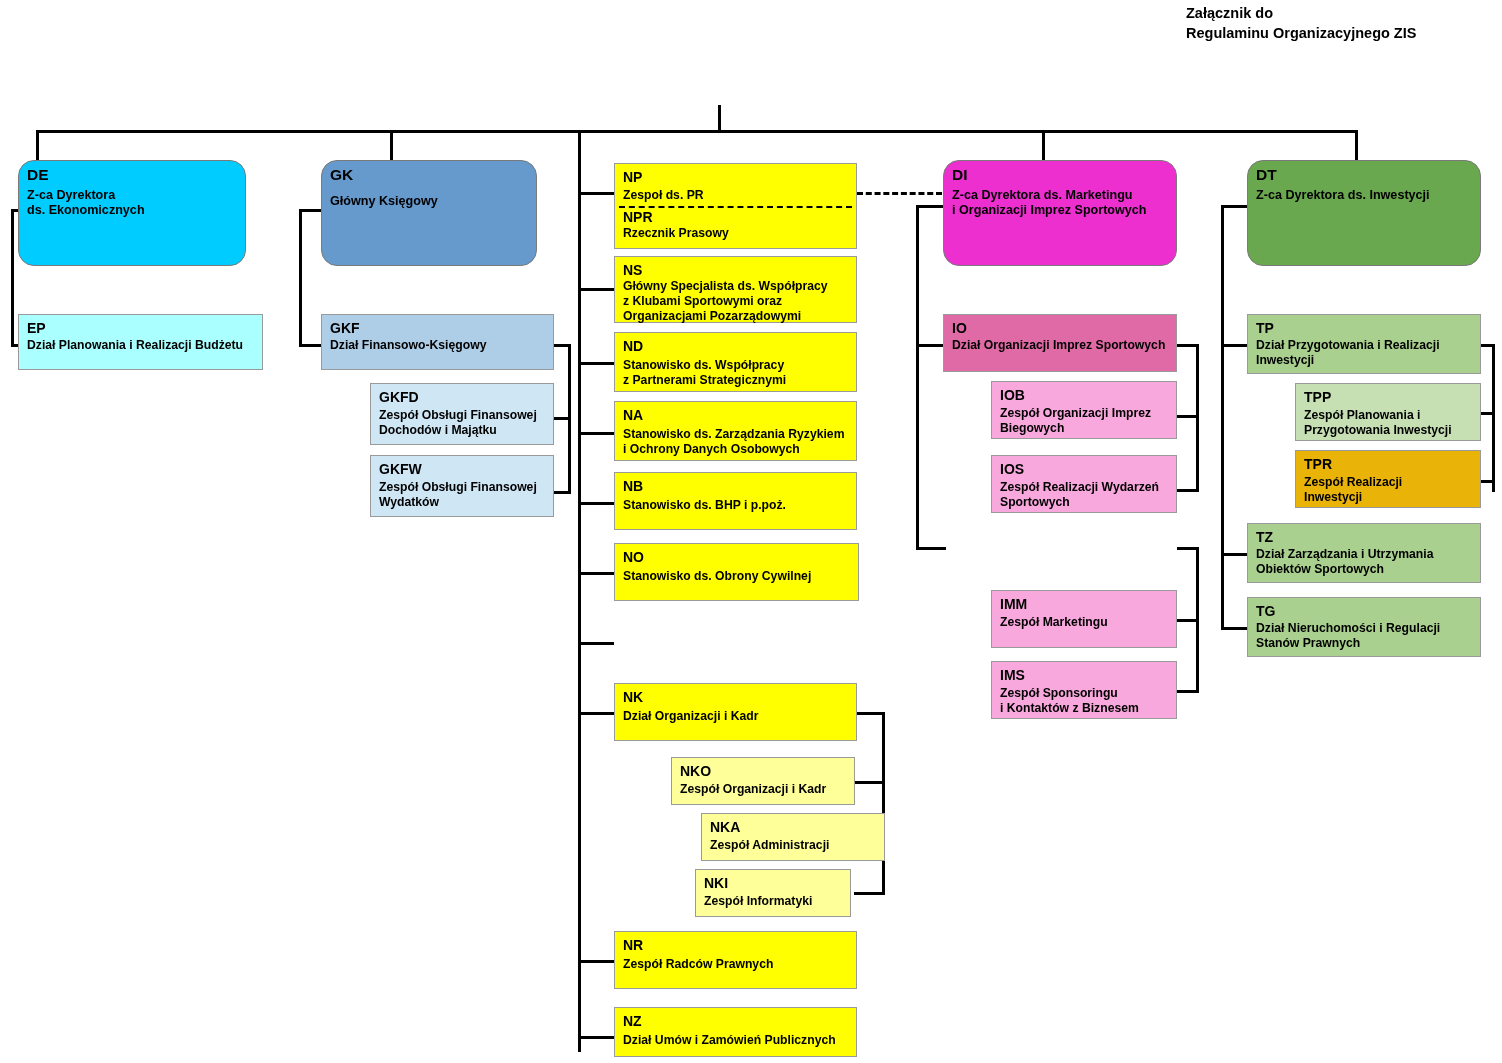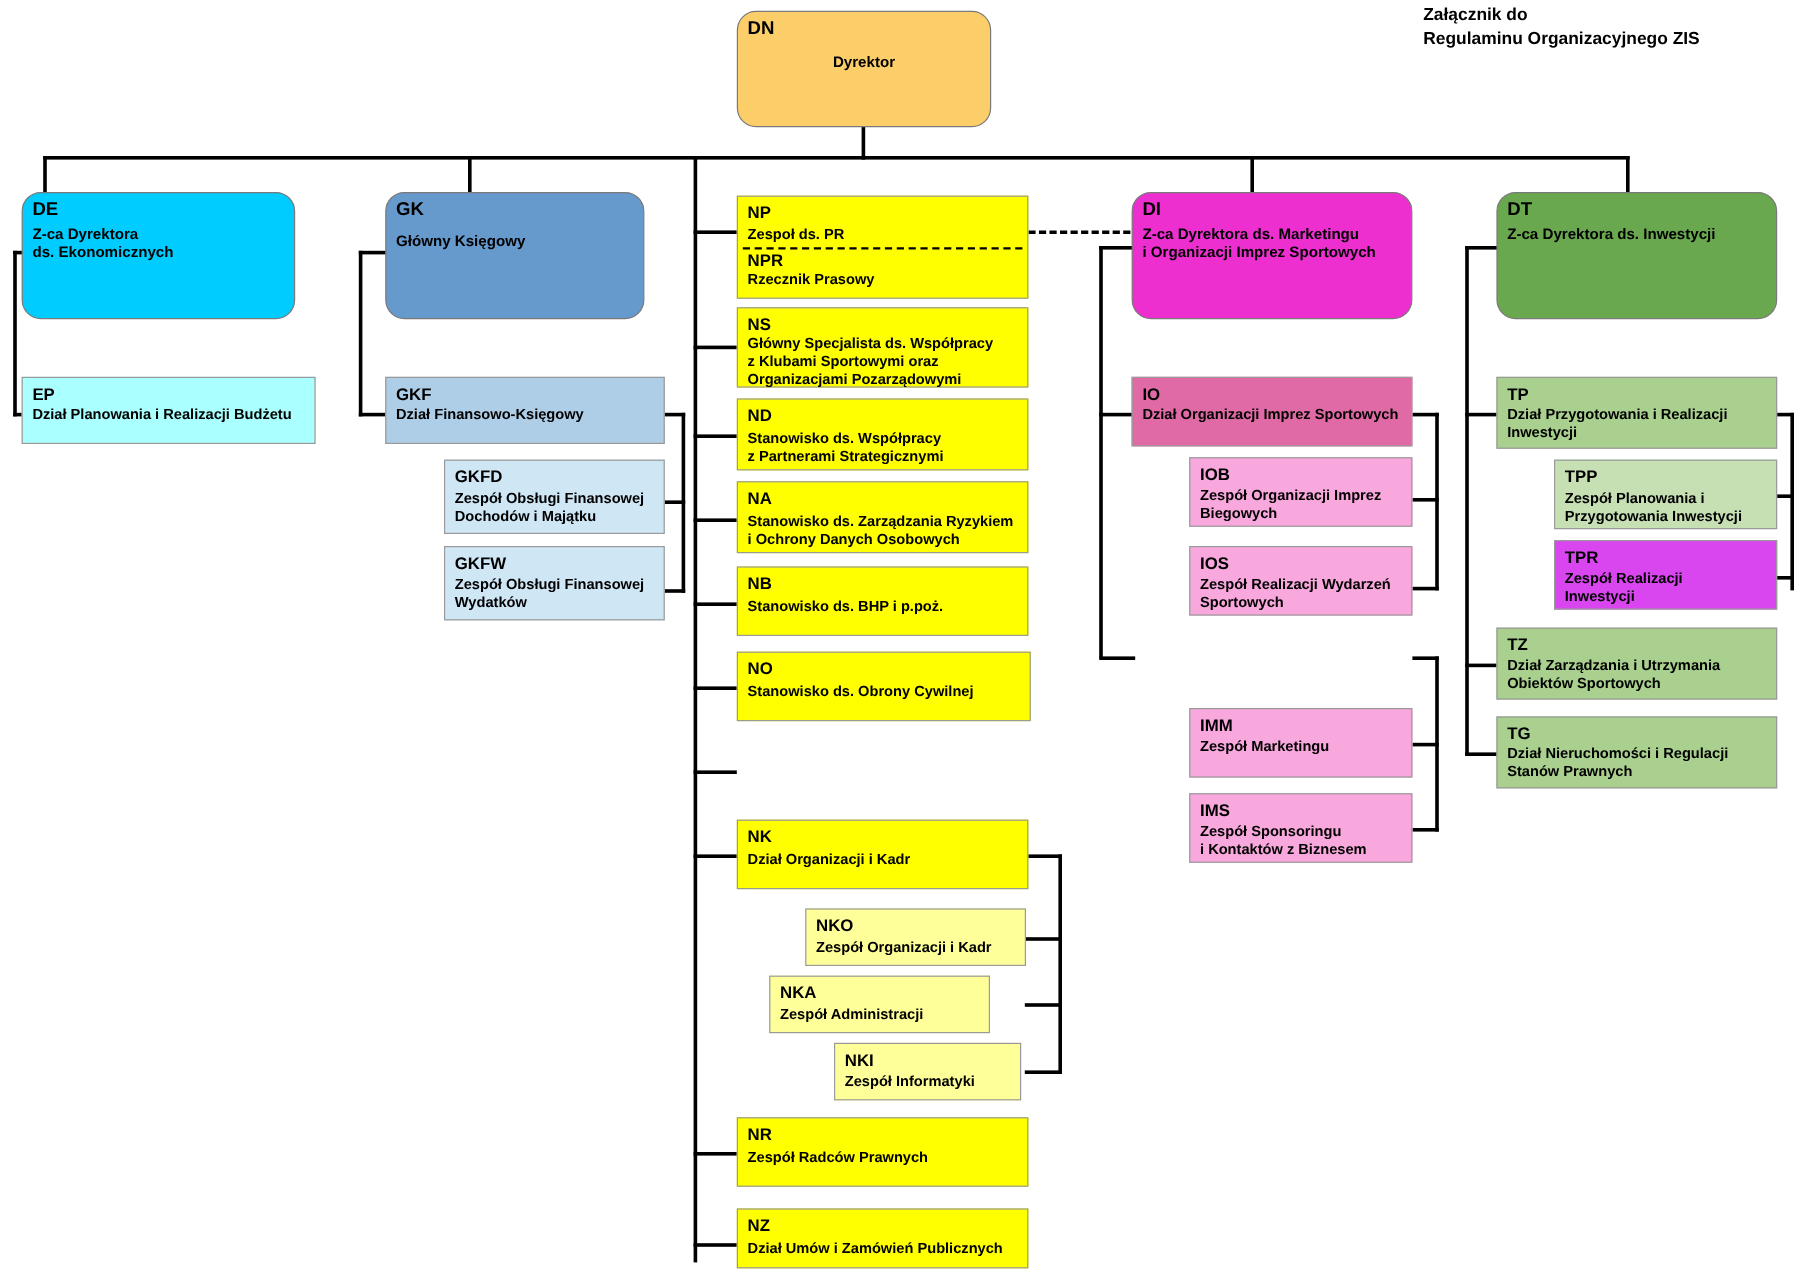--- a/index.html
+++ b/index.html
@@ -98,24 +98,20 @@
   <div class="line hline" style="left:1221px;top:205px;width:29px;"></div>
   <div class="line hline" style="left:1221px;top:344px;width:29px;"></div>
   <div class="line hline" style="left:1221px;top:553px;width:29px;"></div>
   <div class="line hline" style="left:1221px;top:627px;width:29px;"></div>
 
   <div class="line hline" style="left:1479px;top:344px;width:16px;"></div>
   <div class="line vline" style="left:1492px;top:344px;height:148px;"></div>
   <div class="line hline" style="left:1479px;top:412px;width:16px;"></div>
   <div class="line hline" style="left:1479px;top:480px;width:16px;"></div>
 
-  <div class="box round lvl1" style="left:614px;top:9px;width:212px;height:97px;background:#fbce69;">
-    <span class="code">DN</span>
-    <span class="desc" style="text-align:center;margin-top:12px;">Dyrektor</span>
-  </div>
 
   <div class="box round lvl1" style="left:18px;top:160px;width:228px;height:106px;background:#00ccff;">
     <span class="code">DE</span>
     <span class="desc">Z-ca Dyrektora
 ds. Ekonomicznych</span>
   </div>
   <div class="box thinbd" style="left:18px;top:314px;width:245px;height:56px;background:#aaffff;">
     <span class="code">EP</span>
     <span class="desc" style="margin-top:2px;">Dział Planowania i Realizacji Budżetu</span>
   </div>
@@ -176,21 +172,21 @@
     <span class="desc">Stanowisko ds. Obrony Cywilnej</span>
   </div>
   <div class="box thinbd" style="left:614px;top:683px;width:243px;height:58px;background:#ffff00;">
     <span class="code">NK</span>
     <span class="desc">Dział Organizacji i Kadr</span>
   </div>
   <div class="box thinbd" style="left:671px;top:757px;width:184px;height:48px;background:#ffff99;">
     <span class="code">NKO</span>
     <span class="desc" style="margin-top:3px;">Zespół  Organizacji i Kadr</span>
   </div>
-  <div class="box thinbd" style="left:641px;top:813px;width:184px;height:48px;background:#ffff99;">
+  <div class="box thinbd" style="left:701px;top:813px;width:184px;height:48px;background:#ffff99;">
     <span class="code">NKA</span>
     <span class="desc" style="margin-top:3px;">Zespół Administracji</span>
   </div>
   <div class="box thinbd" style="left:671px;top:869px;width:156px;height:48px;background:#ffff99;margin-left:24px;">
     <span class="code">NKI</span>
     <span class="desc" style="margin-top:3px;">Zespół Informatyki</span>
   </div>
   <div class="box thinbd" style="left:614px;top:931px;width:243px;height:58px;background:#ffff00;">
     <span class="code">NR</span>
     <span class="desc">Zespół Radców Prawnych</span>
@@ -236,21 +232,21 @@
   <div class="box thinbd" style="left:1247px;top:314px;width:234px;height:60px;background:#a9d08e;">
     <span class="code">TP</span>
     <span class="desc" style="margin-top:2px;">Dział Przygotowania i Realizacji
 Inwestycji</span>
   </div>
   <div class="box thinbd" style="left:1295px;top:383px;width:186px;height:58px;background:#c6e0b4;">
     <span class="code">TPP</span>
     <span class="desc" style="margin-top:3px;">Zespół Planowania i
 Przygotowania Inwestycji</span>
   </div>
-  <div class="box thinbd" style="left:1295px;top:450px;width:186px;height:58px;background:#d946ef;">
+  <div class="box thinbd" style="left:1295px;top:450px;width:186px;height:58px;background:#eab308;">
     <span class="code">TPR</span>
     <span class="desc" style="margin-top:3px;">Zespół Realizacji
 Inwestycji</span>
   </div>
   <div class="box thinbd" style="left:1247px;top:523px;width:234px;height:60px;background:#a9d08e;">
     <span class="code">TZ</span>
     <span class="desc" style="margin-top:2px;">Dział Zarządzania i Utrzymania
 Obiektów Sportowych</span>
   </div>
   <div class="box thinbd" style="left:1247px;top:597px;width:234px;height:60px;background:#a9d08e;">

